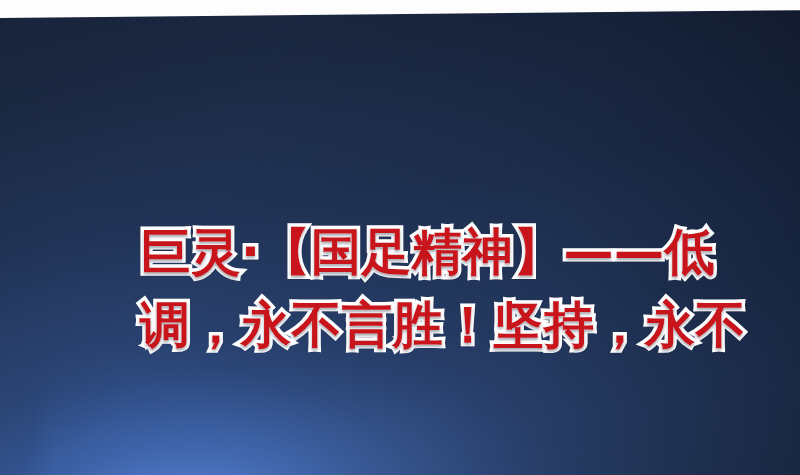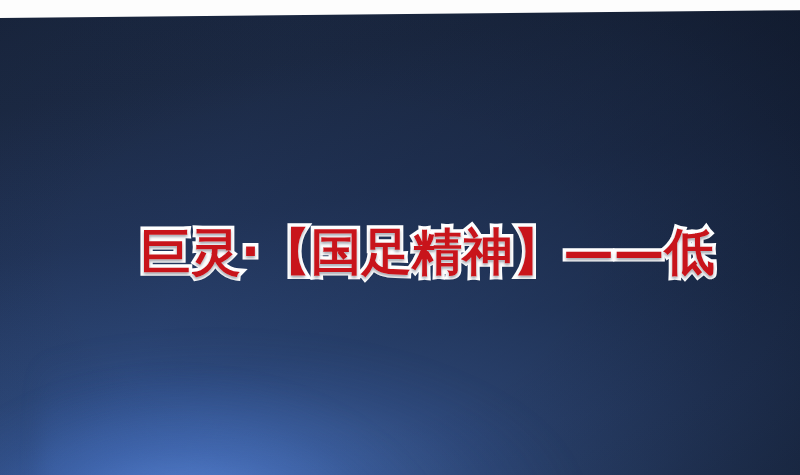--- a/index.html
+++ b/index.html
@@ -147,15 +147,16 @@
   <div class="bg-base"></div>
   <div class="bg-corner-dark"></div>
   <div class="bg-glow-wide"></div>
   <div class="bg-glow"></div>
   <div class="bg-vignette"></div>
 
   <div class="top-white-strip"></div>
 
   <div class="caption">
     <span class="caption-line line-1">巨灵·【国足精神】——低</span>
+    <span class="caption-line line-2">调，永不言胜！坚持，永不</span>
   </div>
 
 </div>
 
 </body></html>

